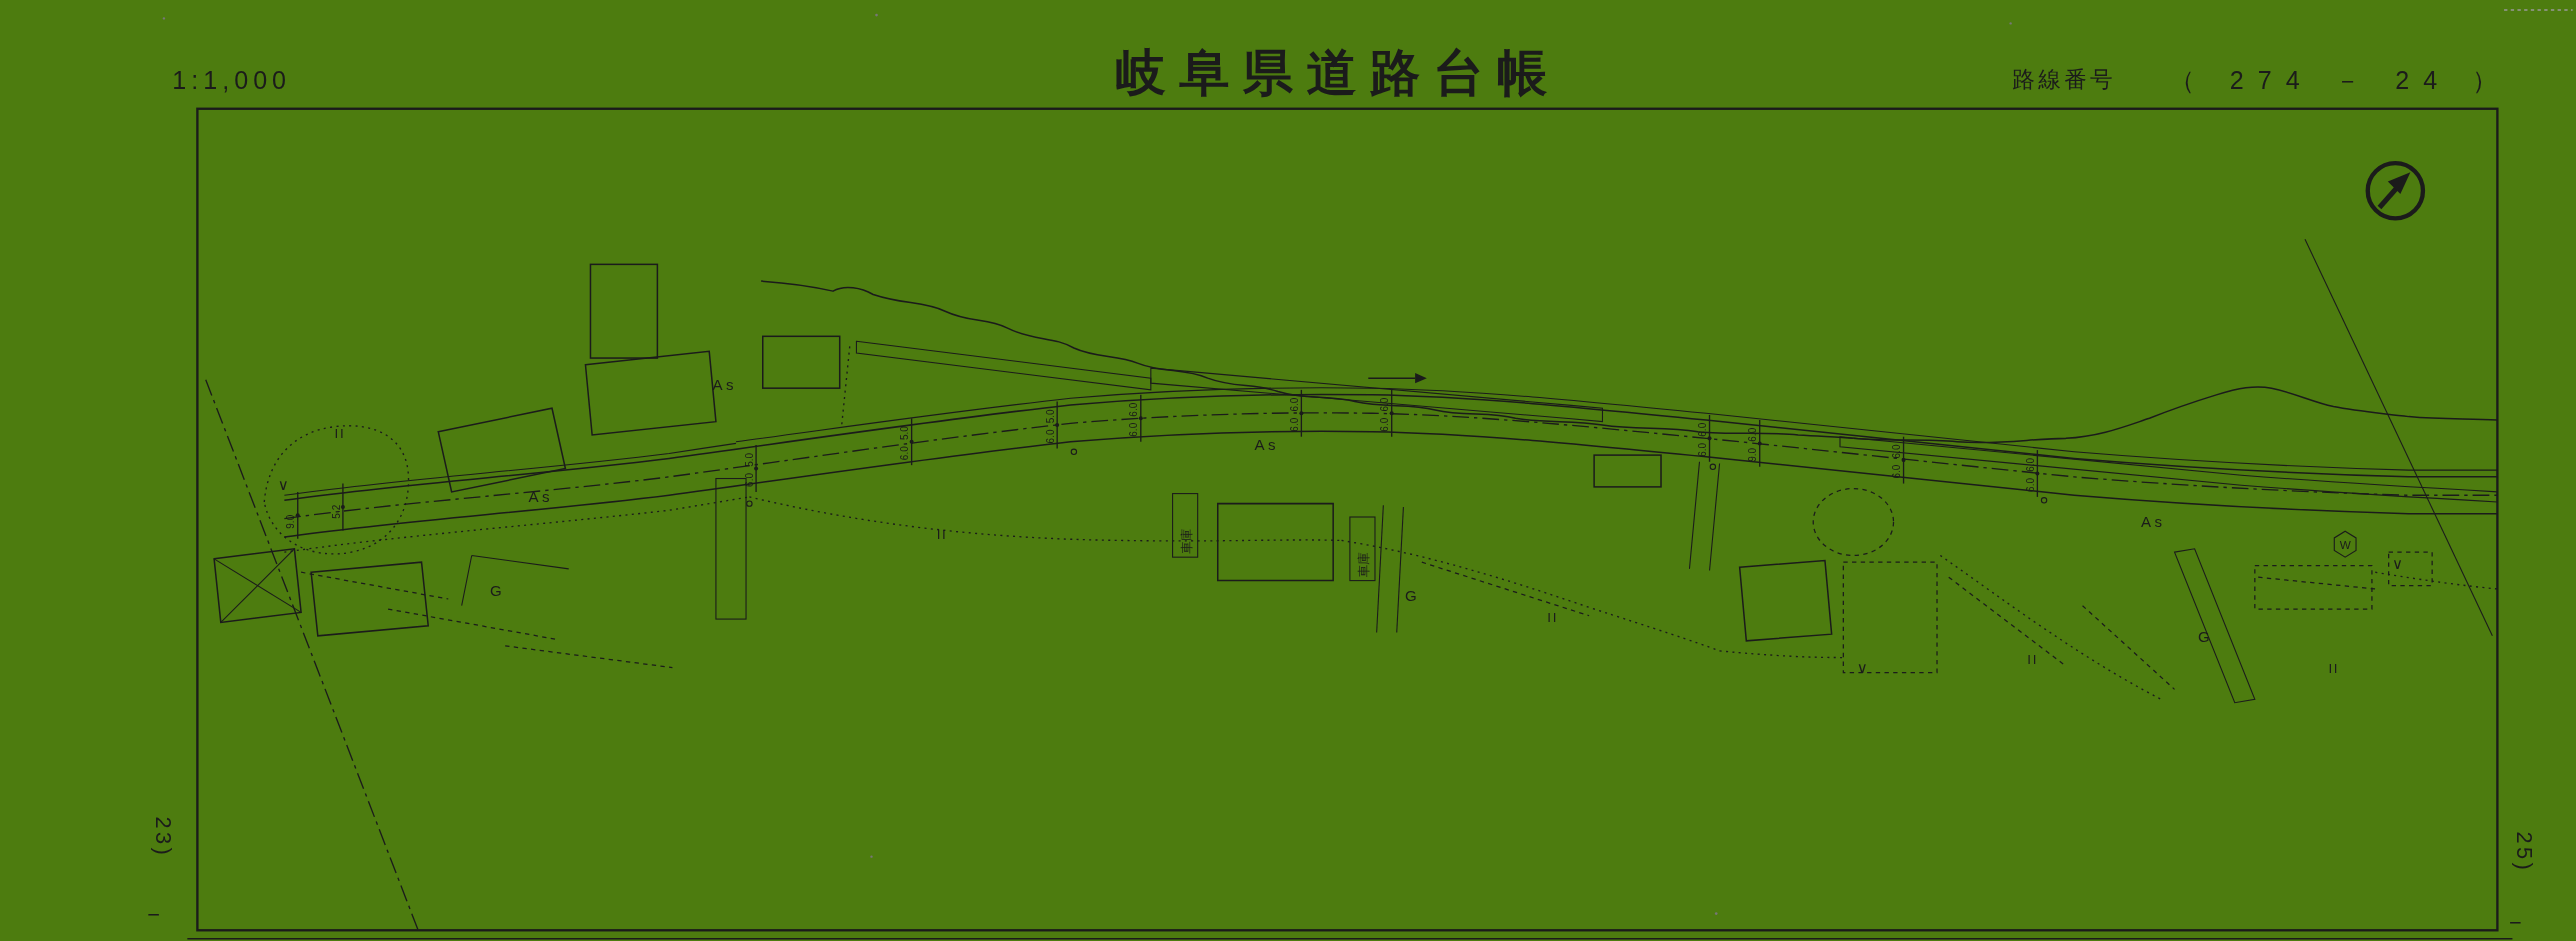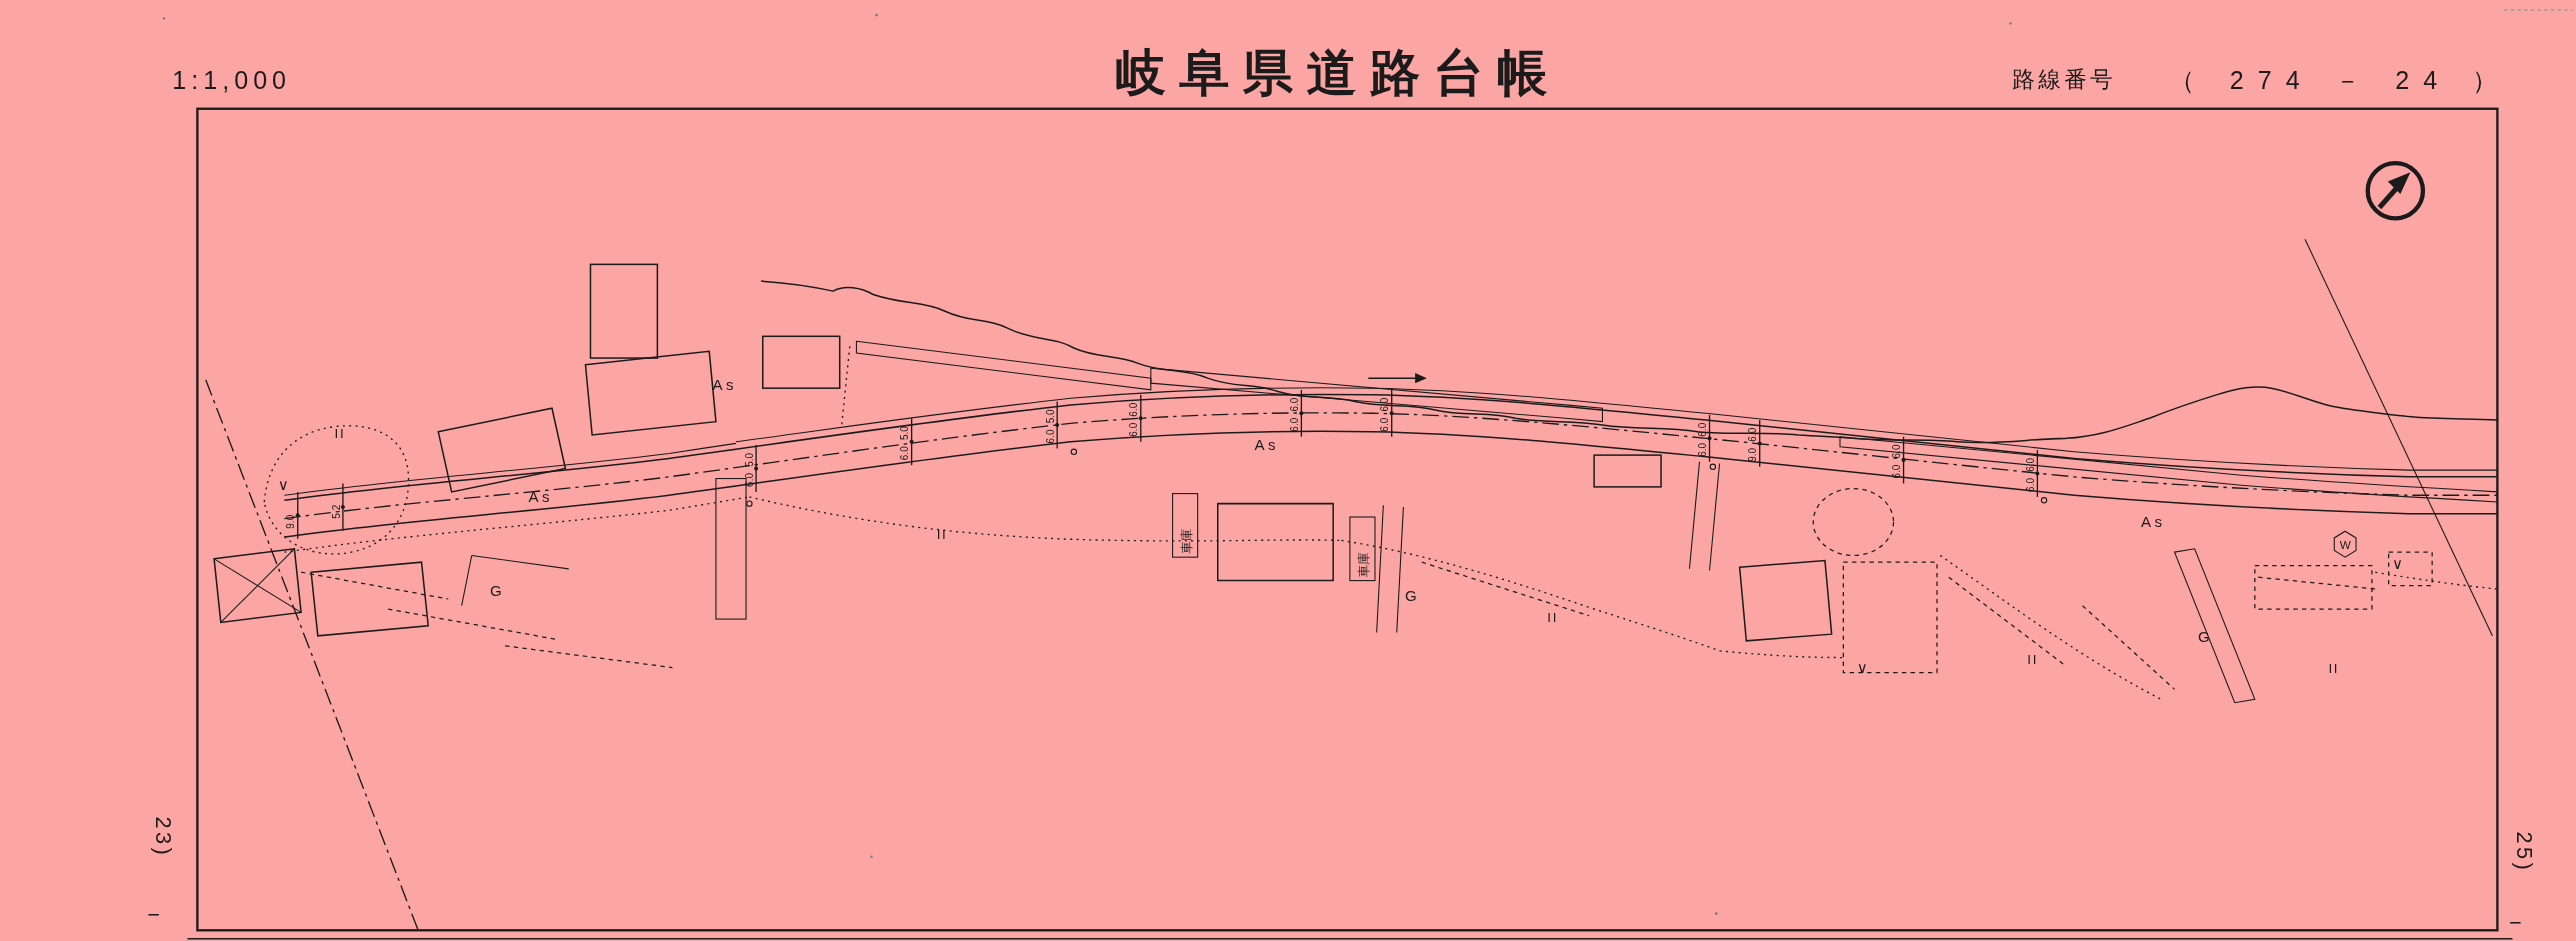--- a/index.html
+++ b/index.html
@@ -1,17 +1,17 @@
 <!DOCTYPE html>
 <html style="font-size:9.6px"><head>
 <meta charset="utf-8">
 <style>
   html,body{margin:0;padding:0;background:#ffffff;}
   body{width:2576px;height:942px;font-family:"Liberation Sans",sans-serif;}
-  .page{position:relative;width:2576px;height:942px;background:#fca5a5;overflow:hidden;}
+  .page{position:relative;width:2576px;height:942px;background:#4d7c0f;overflow:hidden;}
   svg{display:block;width:2576px;height:942px;}
 
   
   .ln{stroke:#1b1b1b;fill:none;stroke-width:0.9;}
   .thin{stroke-width:0.65;}
   .thick{stroke-width:1.4;}
   .dot{stroke-dasharray:1.2 2.6;stroke-width:0.8;}
   .dash{stroke-dasharray:2.6 2.6;stroke-width:0.75;}
   .chain{stroke-dasharray:10 3 2 3;stroke-width:0.8;}
   .fillink{fill:#1b1b1b;stroke:none;}

